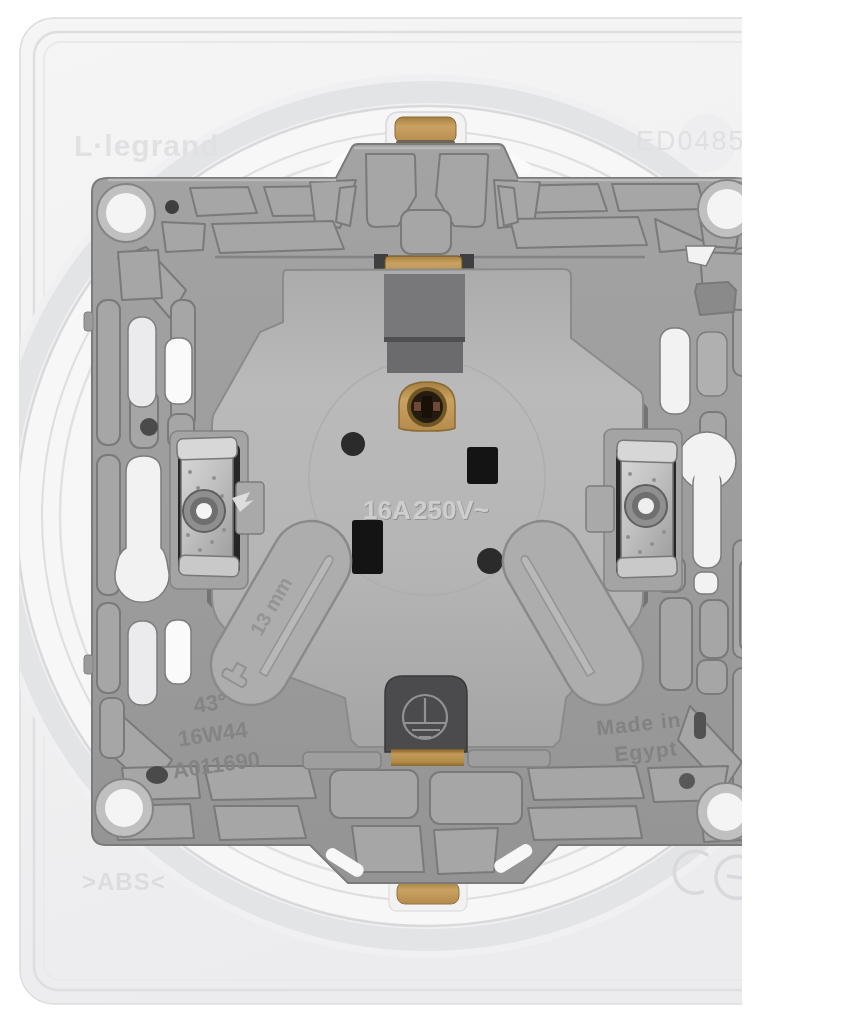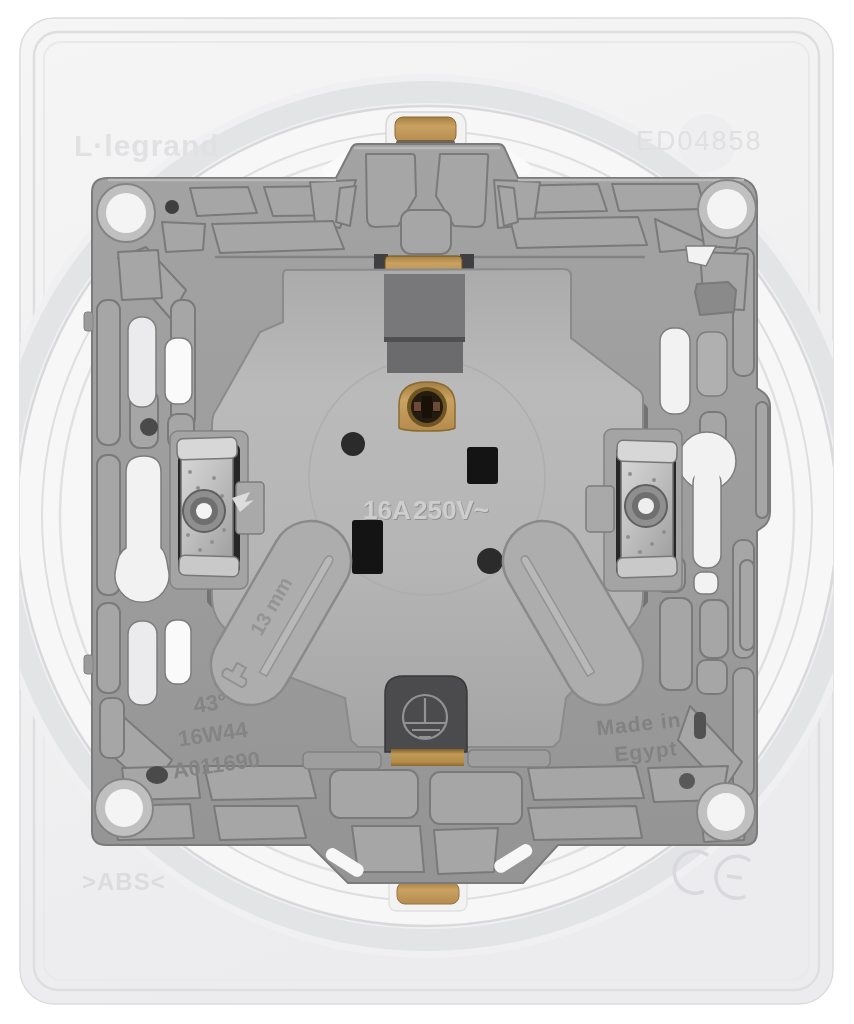--- a/index.html
+++ b/index.html
@@ -1,16 +1,16 @@
 <!DOCTYPE html>
 <html><head>
 <meta charset="utf-8">
 <style>
   html,body{margin:0;padding:0;background:#ffffff;}
-  .page{width:854px;height:1024px;position:relative;overflow:hidden;background:#ffffff;
+  .page{width:742px;height:1024px;position:relative;overflow:hidden;background:#ffffff;
         font-family:"Liberation Sans", sans-serif;}
   svg{display:block;}
 </style>
 </head>
 <body>
 <div class="page">
 <svg width="854" height="1024" viewBox="0 0 854 1024" xmlns="http://www.w3.org/2000/svg">
 <defs>
   <linearGradient id="plateG" x1="0" y1="0" x2="0.3" y2="1">
     <stop offset="0" stop-color="#f5f5f6"></stop>

